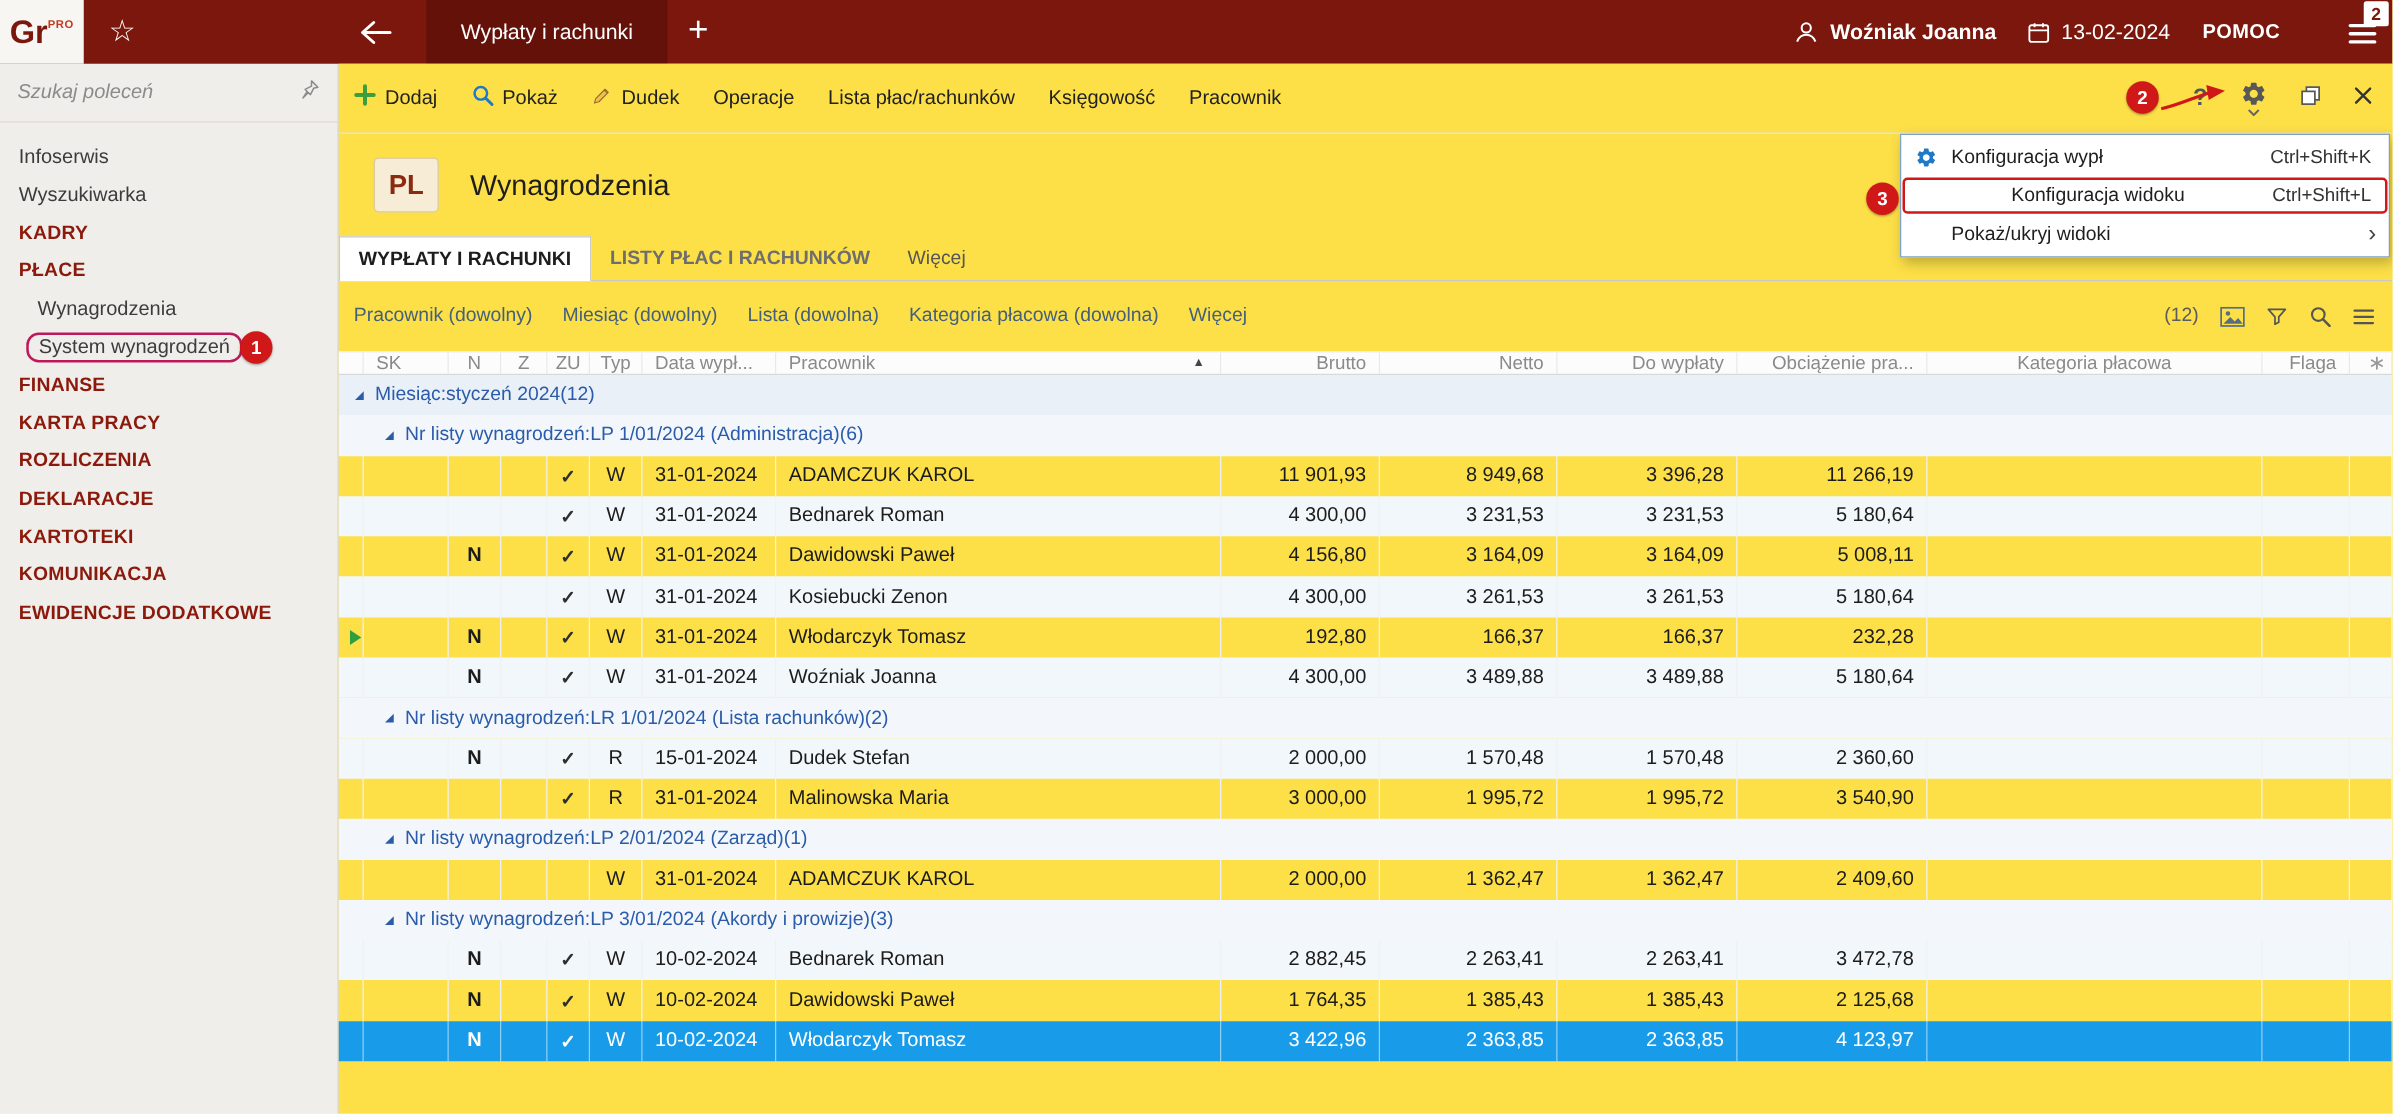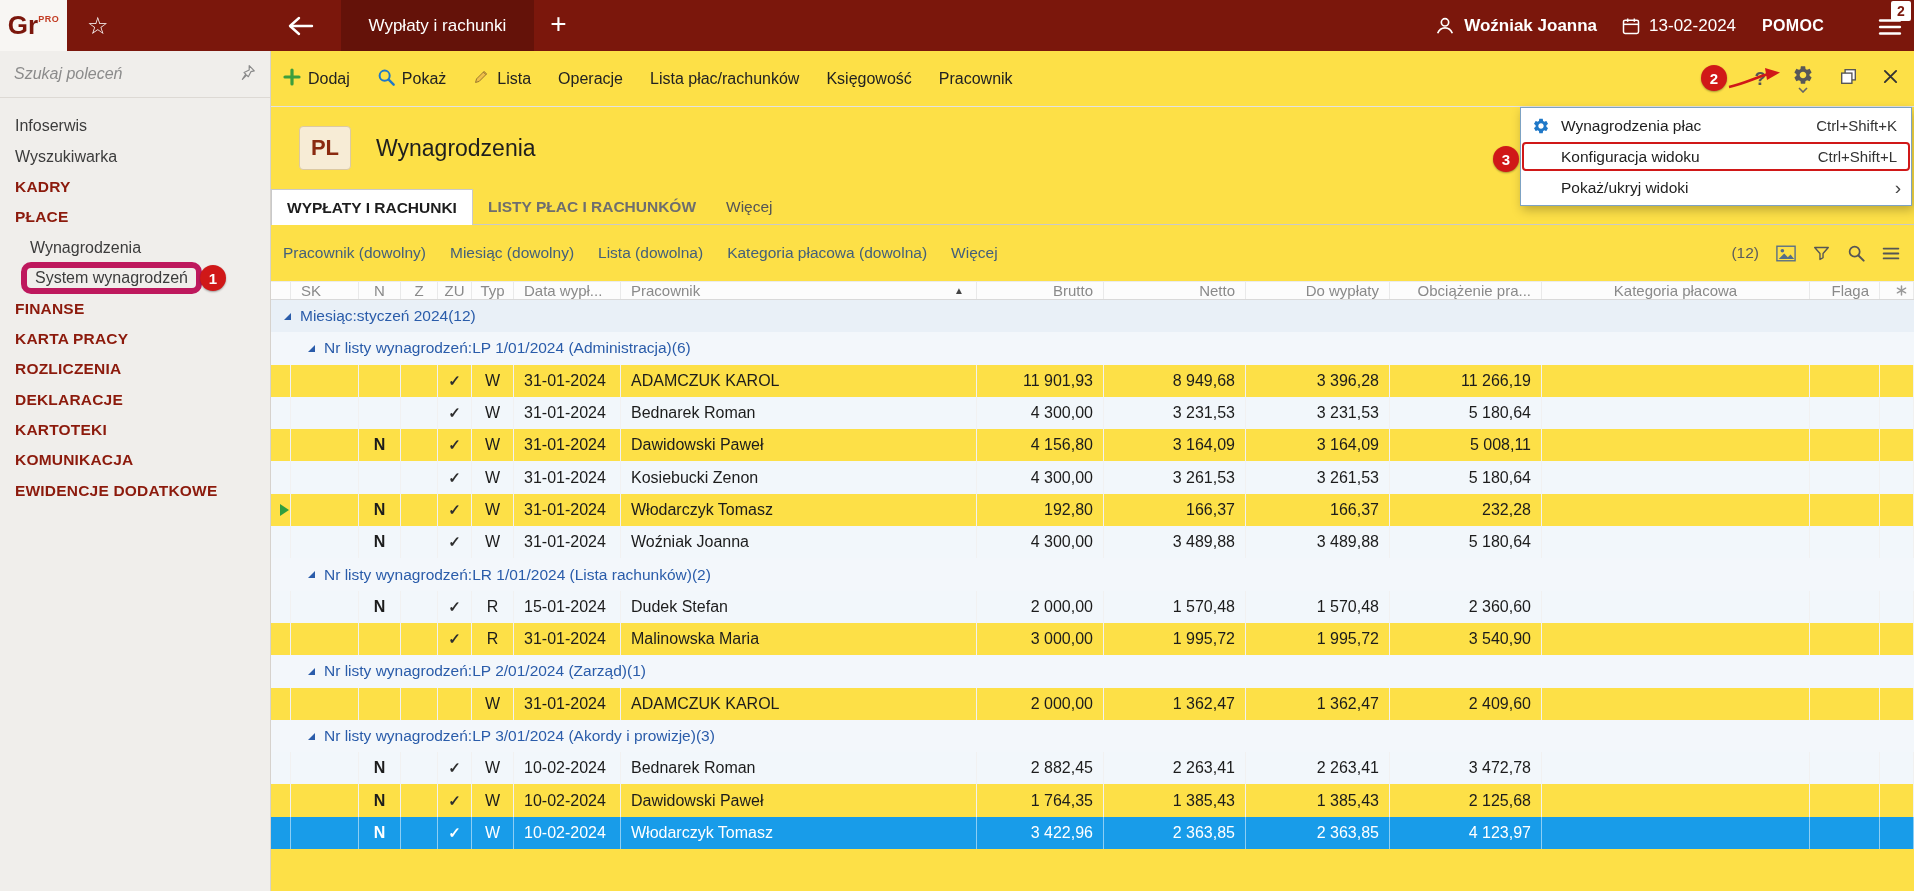--- a/index.html
+++ b/index.html
@@ -29,21 +29,21 @@
 
   
   .main { display:flex; height:840px; }
   .sidebar { width:271px; background:#f0eeeb; border-right:1px solid #d6d2cd; flex:none; }
   .search-row { height:47px; display:flex; align-items:center; justify-content:space-between; padding:0 14px; border-bottom:1px solid #ddd9d4; color:#8b8b8b; font-style:italic; font-size:16px; }
   .side-items { padding-top:13px; }
   .side-item { height:30.4px; display:flex; align-items:center; padding-left:15px; font-size:16px; color:#3c3c3c; white-space:nowrap; }
   .side-item.category { color:#8c1a0c; font-weight:bold; font-size:15.5px; letter-spacing:.2px; }
   .side-item.subitem { padding-left:30px; }
   .side-item.annotated { padding-left:21px; }
-  .red-outline { border:6px solid #be185d; border-radius:10px; padding:1px 8px; color:#3c3c3c; }
+  .red-outline { border:2px solid #be185d; border-radius:10px; padding:1px 8px; color:#3c3c3c; }
   .ann-circle { width:26px; height:26px; border-radius:50%; background:#d01818; color:#fff; font-weight:bold; font-size:15px; display:flex; align-items:center; justify-content:center; box-shadow:0 1px 2px rgba(0,0,0,.35); flex:none; }
   .annotated .ann-circle { margin-left:-2px; }
 
   .content { flex:1; position:relative; display:flex; flex-direction:column; background:#fde047; }
 
   
   .toolbar { height:56px; display:flex; align-items:center; border-bottom:1px solid #e3e3e3; padding-left:12px; flex:none; }
   .tb-items { display:flex; align-items:center; gap:27px; }
   .tb-item { display:flex; align-items:center; gap:7px; font-size:16px; color:#222; white-space:nowrap; }
   .toolbar-right { margin-left:auto; display:flex; align-items:center; gap:26px; padding-right:16px; }
@@ -89,21 +89,21 @@
   .gc { grid-column:1/-1; display:flex; align-items:center; color:#2a5caa; font-size:15.5px; white-space:nowrap; }
   .lvl0 .gc { padding-left:13px; }
   .lvl1 .gc { padding-left:37px; }
   .tri { width:0; height:0; border-bottom:7px solid #2a5caa; border-left:7px solid transparent; margin-right:9px; flex:none; }
   .gval { margin-left:0; }
   .gmark { width:0; height:0; border-top:6px solid transparent; border-bottom:6px solid transparent; border-left:9px solid #2f9e3f; margin-left:3px; }
 
   
   .menu { position:absolute; top:56px; right:2px; width:392px; background:#fff; border:1px solid #7da2c3; box-shadow:2px 4px 10px rgba(0,0,0,.25); z-index:40; padding:2px 0; }
   .menu-item { height:31px; display:flex; align-items:center; position:relative; }
-  .menu-item.hl { outline:2px solid #d01818; outline-offset:-3px; border-radius:5px; }
+  .menu-item.hl { outline:2px solid #d01818; outline-offset:-3px; border-radius:5px;gap:48px; }
   .mi-icon { width:40px; display:flex; justify-content:center; flex:none; }
   .mi-label { flex:1; font-size:15.5px; color:#1e1e1e; white-space:nowrap; }
   .mi-short { font-size:15px; color:#333; margin-right:14px; }
   .mi-sub { font-size:19px; color:#444; margin-right:10px; line-height:1; }
 
   
   .ann2 { position:absolute; left:1430px; top:14px; z-index:60; }
   .ann-arrow { position:absolute; left:1456px; top:16px; z-index:60; }
   .ann3 { position:absolute; left:1222px; top:95px; z-index:60; }
 </style>
@@ -209,21 +209,21 @@
                 <circle cx="8.5" cy="8.5" r="5.6" fill="none" stroke="#1f78c8" stroke-width="2.2"></circle>
                 <line x1="13" y1="13" x2="18.5" y2="18.5" stroke="#1f78c8" stroke-width="2.6" stroke-linecap="round"></line>
               </svg></span>
             <span data-interactable="false">Pokaż</span>
           </div>
           <div class="tb-item" data-interactable="true">
             <span data-interactable="false"><svg width="17" height="17" viewBox="0 0 20 20">
                 <path d="M3 17l1.2-4.2L13 4l3 3-8.8 8.8L3 17z" fill="#f0c04a" stroke="#93702c" stroke-width="1.1" stroke-linejoin="round"></path>
                 <path d="M12.2 4.8l3 3" stroke="#93702c" stroke-width="1.1"></path>
               </svg></span>
-            <span data-interactable="false">Lista</span>
+            <span data-interactable="false">Dudek</span>
           </div>
           <div class="tb-item" data-interactable="true">
             <span data-interactable="false">Operacje</span>
           </div>
           <div class="tb-item" data-interactable="true">
             <span data-interactable="false">Lista płac/rachunków</span>
           </div>
           <div class="tb-item" data-interactable="true">
             <span data-interactable="false">Księgowość</span>
           </div>
@@ -605,21 +605,21 @@
         </div>
       </div>
 
     <div class="menu" id="menu" data-interactable="false">
         <div class="menu-item" data-interactable="true">
           <div class="mi-icon" data-interactable="false">
             <svg width="18" height="18" viewBox="0 0 24 24" fill="#1f78c8">
               <use href="#gear-path"></use>
             </svg>
           </div>
-          <div class="mi-label" data-interactable="false">Wynagrodzenia płac</div>
+          <div class="mi-label" data-interactable="false">Konfiguracja wypł</div>
           <div class="mi-short" data-interactable="false">Ctrl+Shift+K</div>
         </div>
         <div class="menu-item hl" data-interactable="true">
           <div class="mi-icon" data-interactable="false"></div>
           <div class="mi-label" data-interactable="false">Konfiguracja widoku</div>
           <div class="mi-short" data-interactable="false">Ctrl+Shift+L</div>
         </div>
         <div class="menu-item" data-interactable="true">
           <div class="mi-icon" data-interactable="false"></div>
           <div class="mi-label" data-interactable="false">Pokaż/ukryj widoki</div>

